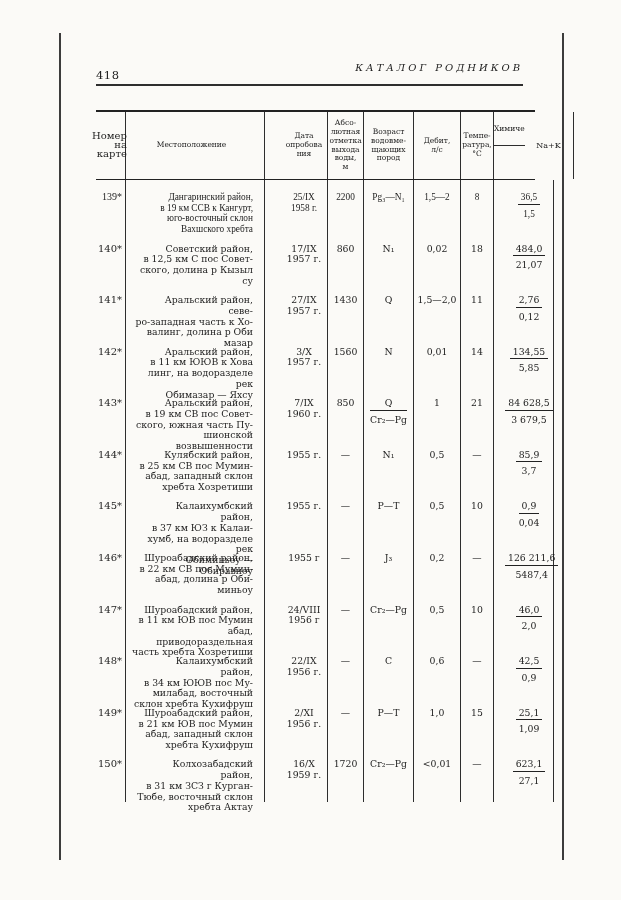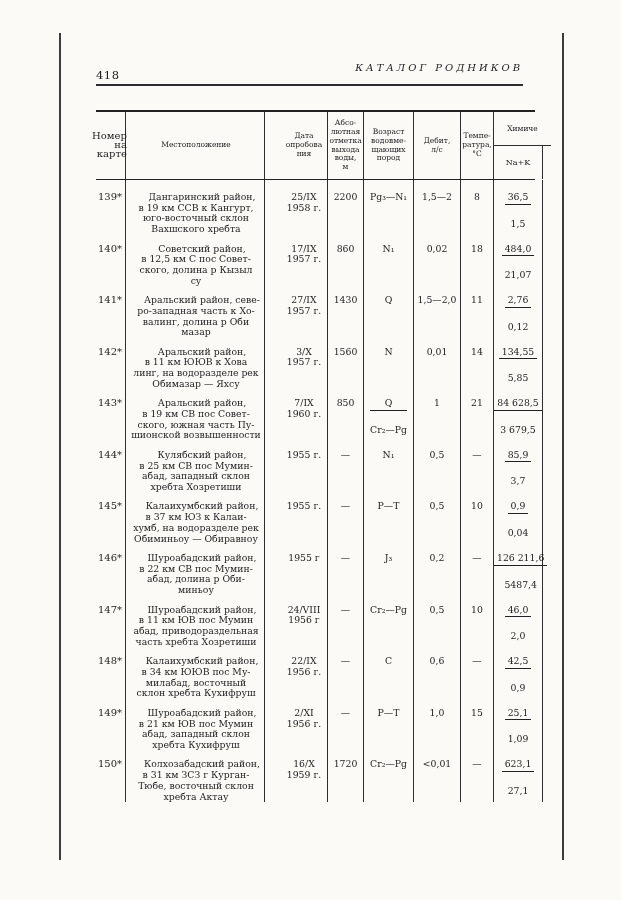--- a/index.html
+++ b/index.html
@@ -17,45 +17,45 @@
 
   .running-head{position:absolute;left:96px;top:58px;width:427px;height:20px;}
   .page-num{position:absolute;left:0;top:10px;font-size:11.5px;letter-spacing:.5px;}
   .run-title{position:absolute;left:0;right:0;top:4px;text-align:right;font-style:italic;font-size:10px;letter-spacing:3px;color:#222;}
   .head-rule{position:absolute;left:96px;top:84px;width:427px;height:1.5px;background:#2e2e2e;}
 
   .table{position:absolute;left:96px;top:110px;width:439px;}
   .thead{display:flex;border-top:2.2px solid #222;border-bottom:1.6px solid #222;height:70px;box-sizing:border-box;align-items:stretch;}
   .th{border-right:1px solid #2d2d2d;display:flex;align-items:center;justify-content:center;
       text-align:center;font-size:7.5px;line-height:8.8px;white-space:pre-line;box-sizing:border-box;flex-shrink:0;padding:1px 1px;}
-  .chem-group{width:57px;display:flex;flex-direction:column;flex-shrink:0;box-sizing:border-box;}
+  .chem-group{width:57px;display:flex;flex-direction:row;flex-shrink:0;box-sizing:border-box;}
   .chem-top{height:33px;border-bottom:1px solid #2d2d2d;display:flex;align-items:center;justify-content:center;font-size:7.5px;}
   .chem-bottom{flex:1;display:flex;align-items:stretch;}
   .chem-nak{width:49px;border-right:1px solid #2d2d2d;display:flex;align-items:center;justify-content:center;font-size:8px;box-sizing:border-box;}
   .chem-cut{width:8px;}
 
   .trow{display:flex;align-items:stretch;height:51.6px;box-sizing:border-box;}
   .trow.first{height:54px;}
   .cell{border-right:1px solid #2d2d2d;box-sizing:border-box;flex-shrink:0;padding-top:9.5px;
         font-size:9.3px;line-height:10.7px;text-align:center;overflow:visible;}
-  .trow.first .cell{padding-top:12px;}
+  .trow.first .cell{padding-top:12px;font-family:Liberation Serif, serif;}
   .c-num{width:30px;text-align:right;padding-right:3px;font-size:10px;}
-  .c-loc{width:139px;text-align:center;padding-left:4px;padding-right:2px;}
+  .c-loc{width:139px;text-align:right;padding-left:4px;padding-right:11px;}
   .loc{white-space:pre-line;text-indent:12px;}
   .c-date{width:47px;white-space:pre-line;margin-left:16px;}
   .c-elev{width:36px;}
   .c-age{width:50px;}
   .c-debit{width:47px;}
   .c-temp{width:33px;}
-  .c-nak{width:49px;}
+  .c-nak{width:49px;margin-left:11px;}
   .c-cut{width:8px;border-right:none;}
 
   .frac{display:inline-block;text-align:center;vertical-align:top;line-height:10px;}
   .fr-top{display:block;border-bottom:1px solid #222;padding:0 3px 1.5px;white-space:nowrap;}
-  .fr-bot{display:block;padding-top:14px;white-space:nowrap;}
+  .fr-bot{display:block;padding-top:4px;white-space:nowrap;}
 </style>
 </head>
 <body>
 
 <div class="page-border pb-left"></div>
 <div class="page-border pb-right"></div>
 
 <div class="running-head">
   <span class="page-num">418</span>
   <span class="run-title">КАТАЛОГ РОДНИКОВ</span>

